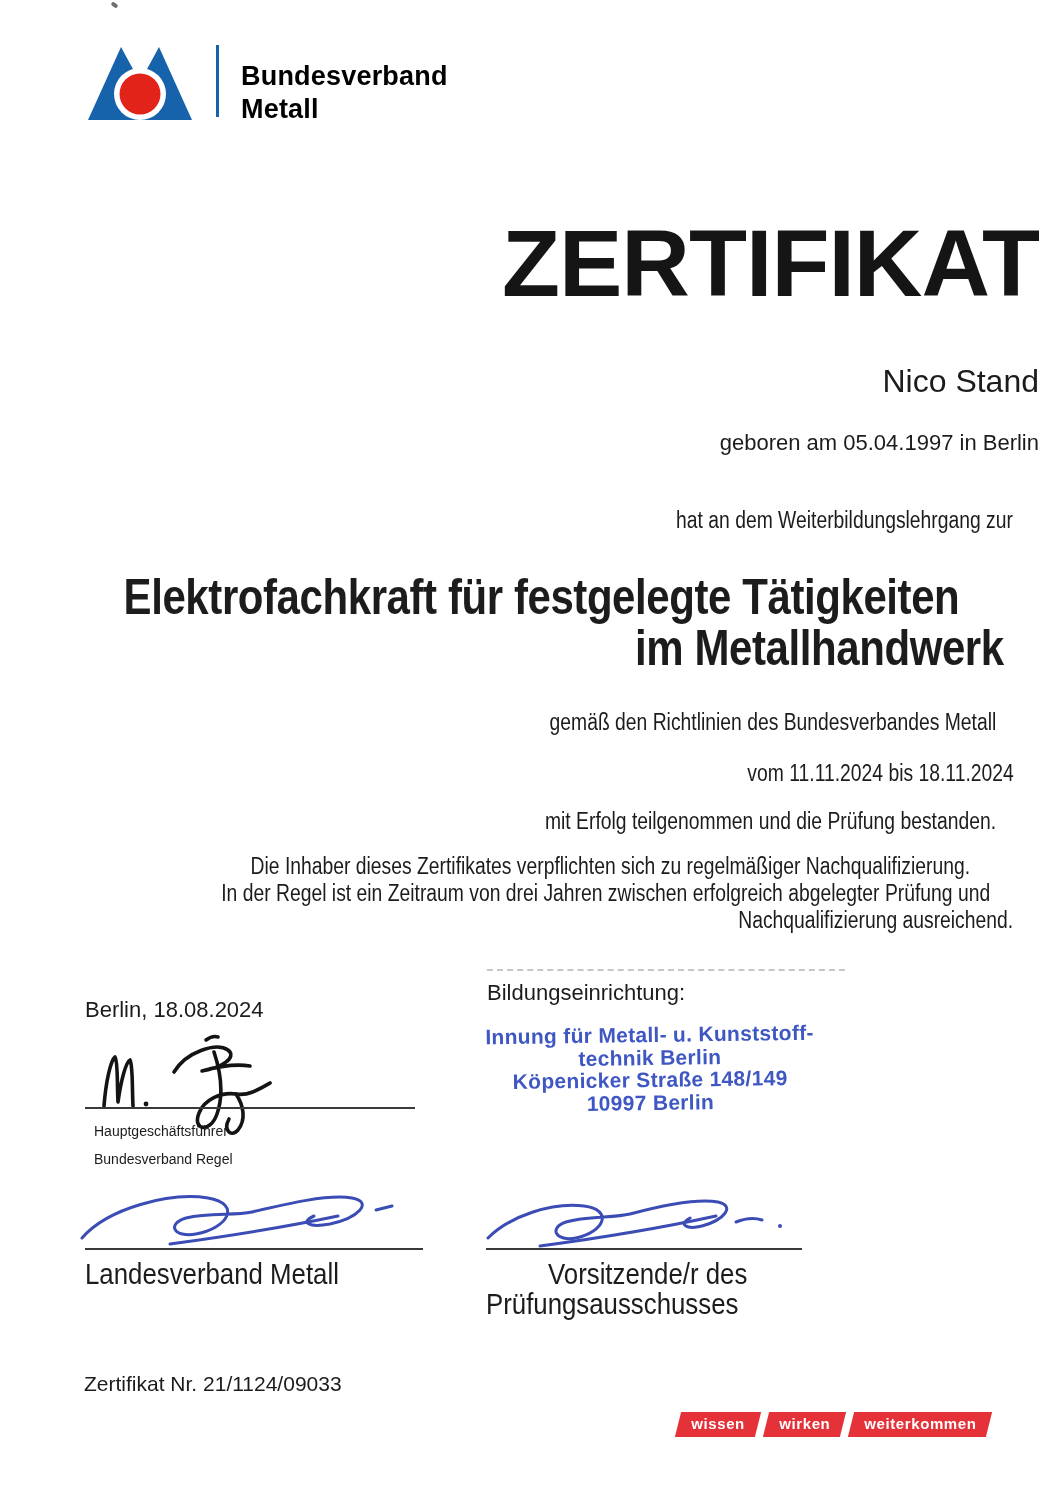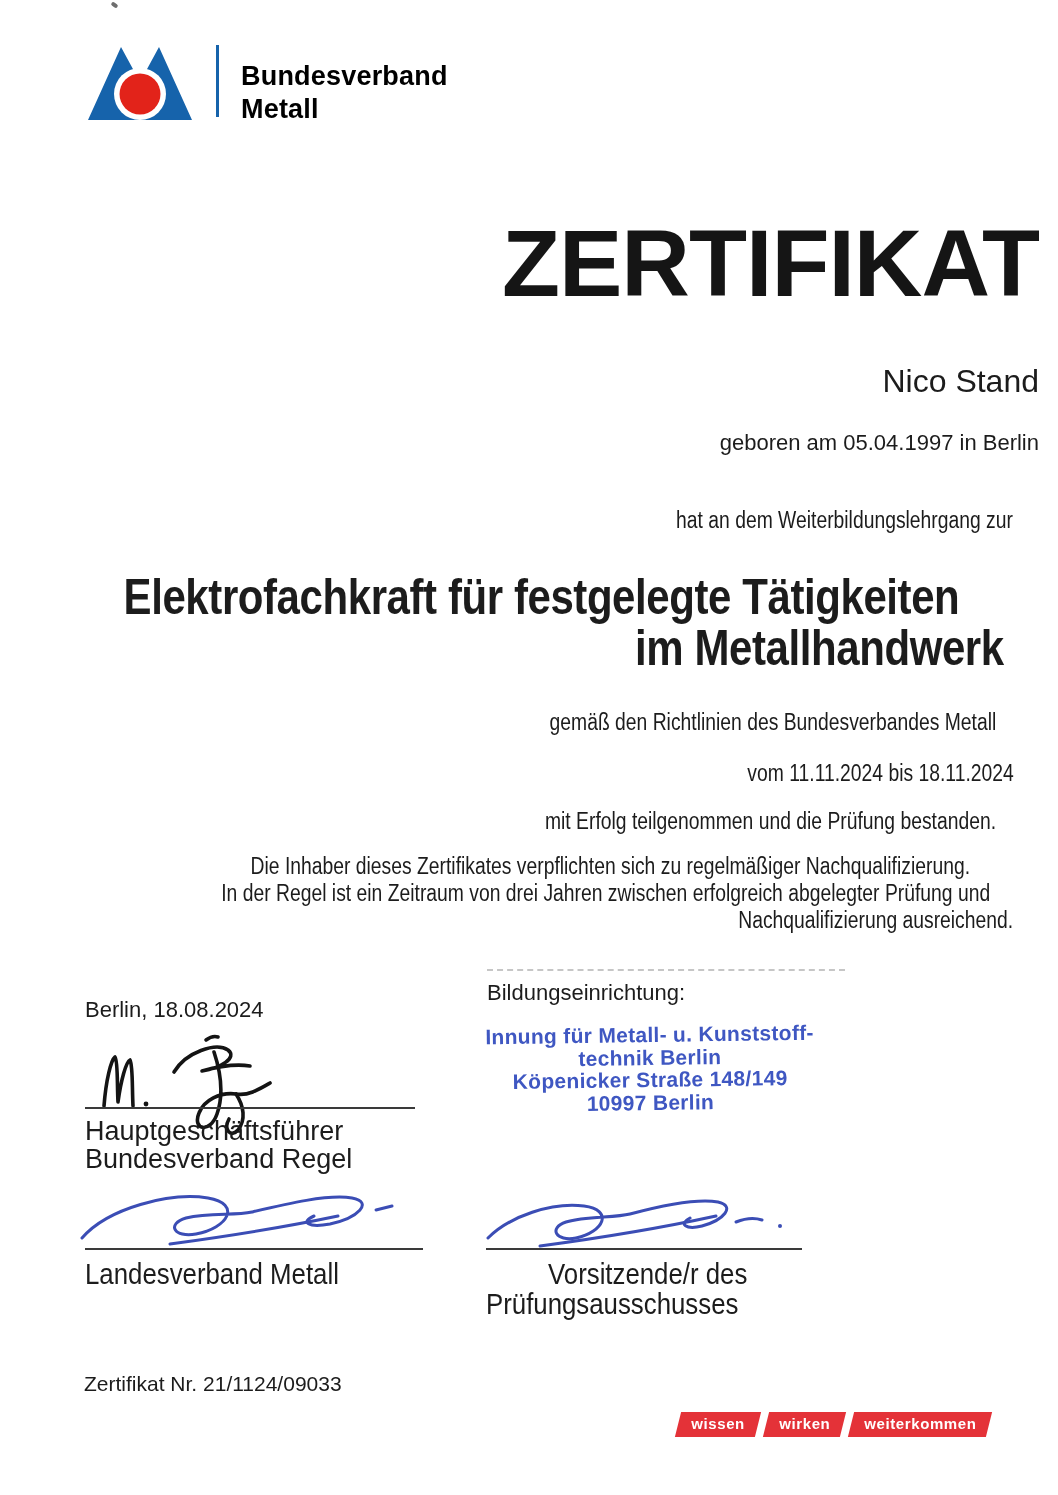--- a/index.html
+++ b/index.html
@@ -21,21 +21,21 @@
   .plain22 { font-size:22px; }
   .body-line { font-size:23px; }
   .course { font-size:50px; font-weight:bold; letter-spacing:-0.5px; }
 
   .sig-line { height:2px; background:#3a3a3a; }
   .dashed-line { border-top:2px dashed #c6c6c6; height:0; }
 
   .stamp { color:#3f57c2; font-size:21px; font-weight:bold; line-height:22.5px;
            text-align:center; transform:rotate(-0.8deg); letter-spacing:0.3px; }
 
-  .role-label { font-size:27px; line-height:28px; }
+  .role-label { font-size:14px; line-height:28px;margin-left:9px; }
   .role-label-cond { font-size:30px; line-height:30px;text-align:right; }
 
   .banner { display:flex; gap:8px; }
   .banner .seg { background:#e43238; transform:skewX(-14deg); padding:3px 13px 4px 13px; }
   .banner .seg span { display:inline-block; transform:skewX(14deg); color:#ffffff;
                       font-weight:bold; font-size:15px; letter-spacing:0.6px; white-space:nowrap; }
   .speck { width:7px; height:4px; background:#4a4a4a; transform:rotate(35deg); border-radius:2px; opacity:0.8; }
   svg.sig { overflow:visible; }
 </style>
 </head>

